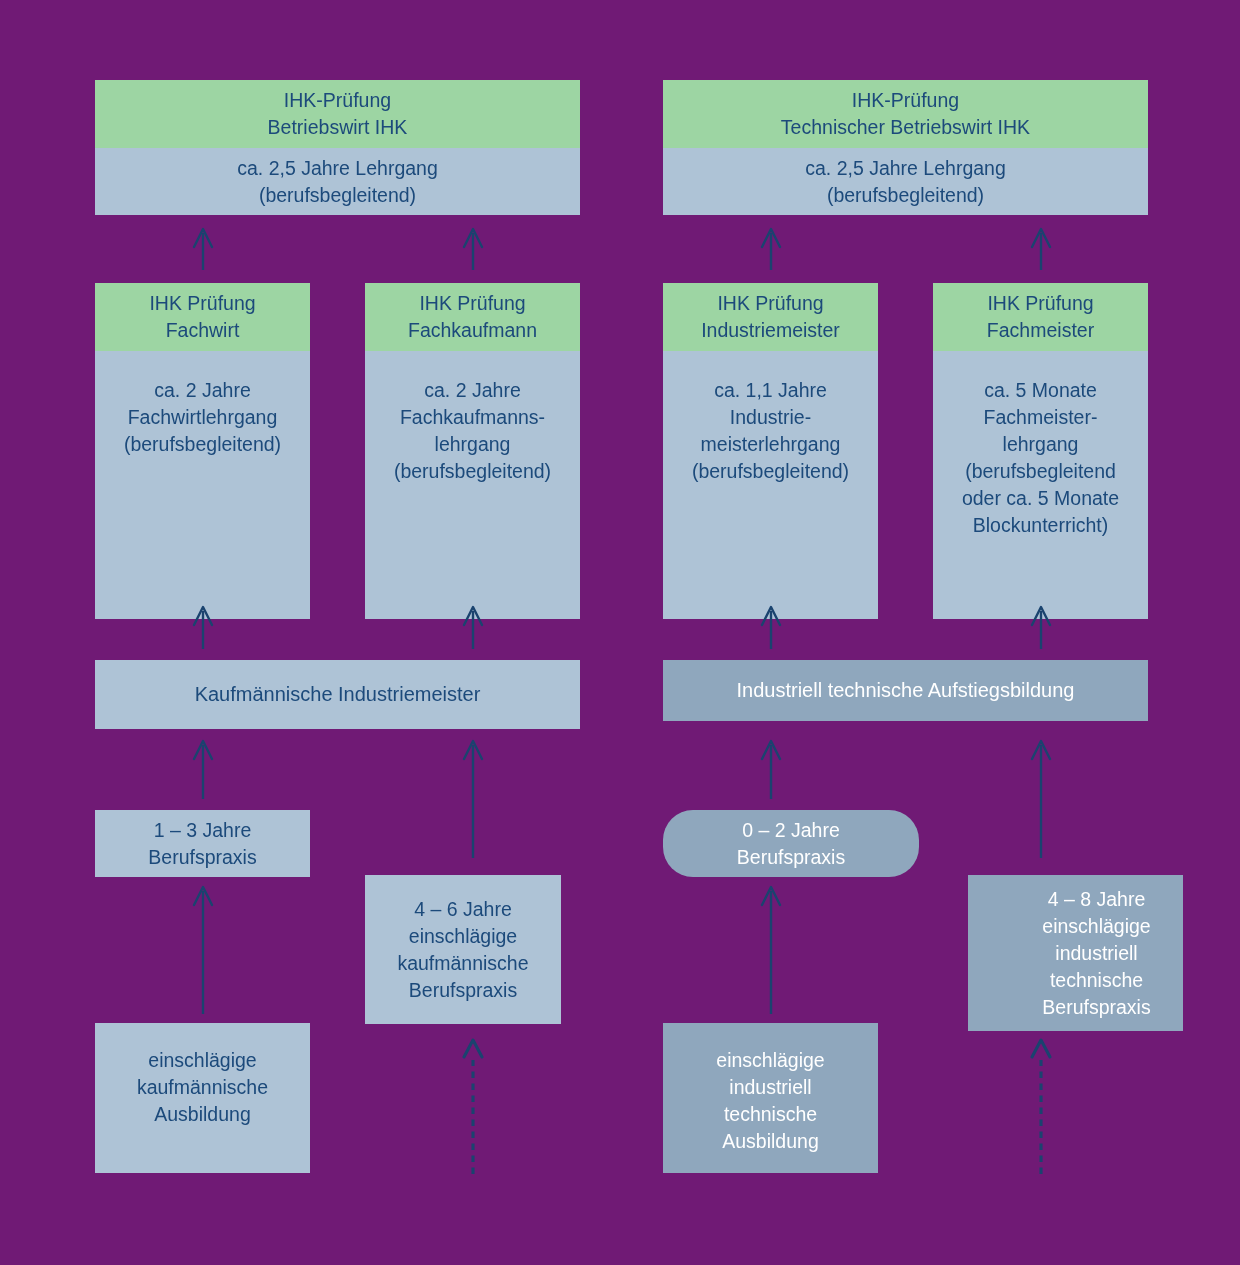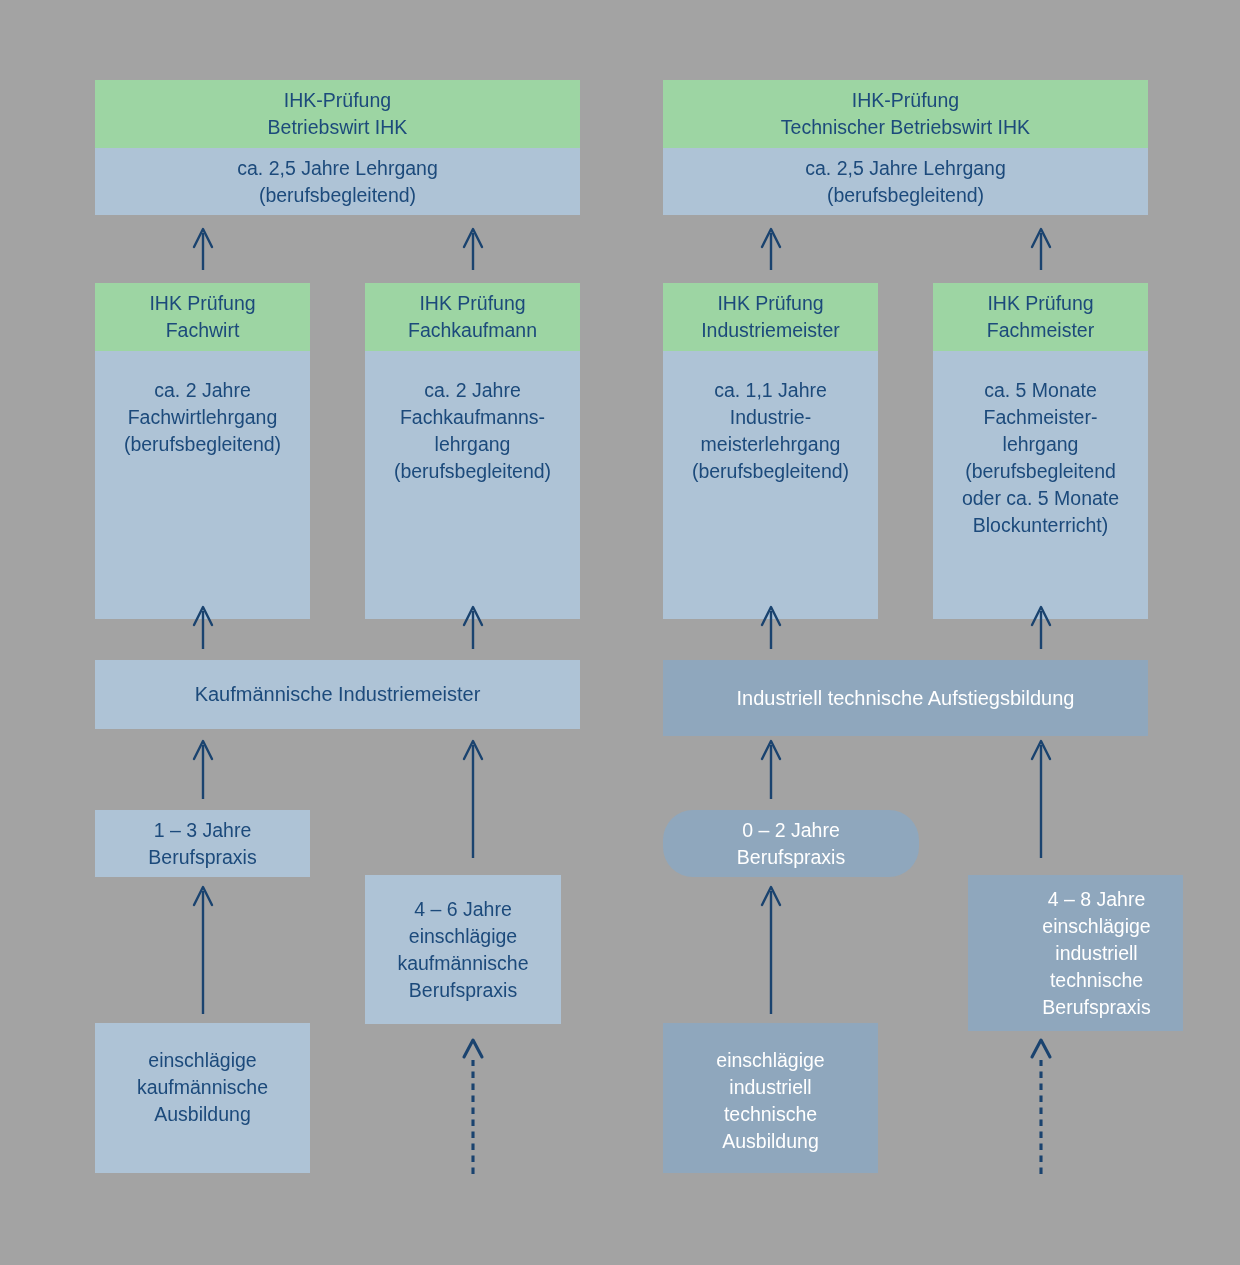--- a/index.html
+++ b/index.html
@@ -1,20 +1,20 @@
 <!DOCTYPE html>
 <html><head>
 <meta charset="utf-8">
 <style>
   html, body { margin: 0; padding: 0; background: #ffffff; }
   .canvas {
     position: relative;
     width: 1240px;
     height: 1265px;
-    background: #a3a3a3;
+    background: #701a75;
     font-family: "Liberation Sans", sans-serif;
     color: #1c4a7b;
     overflow: hidden;
   }
   .abs { position: absolute; box-sizing: border-box; }
   .txt {
     white-space: pre-line;
     text-align: center;
     font-size: 19.5px;
     line-height: 27px;
@@ -96,21 +96,21 @@
     <div class="green txt vcenter" style="height:68px;">IHK Prüfung
 Fachmeister</div>
     <div class="lblue txt topal" style="height:242px;">ca. 5 Monate
 Fachmeister-
 lehrgang
 (berufsbegleitend
 oder ca. 5 Monate
 Blockunterricht)</div>
   </div>
 
-  <div class="abs steel txt bar whitetx vcenter" style="left:663px; top:660px; width:485px; height:76px;">Industriell technische Aufstiegsbildung</div>
+  <div class="abs steel txt bar whitetx vcenter" style="left:663px; top:660px; width:485px; height:61px;">Industriell technische Aufstiegsbildung</div>
 
   <div class="abs steel txt whitetx vcenter" style="left:663px; top:810px; width:256px; height:67px;border-radius:30px;">0 – 2 Jahre
 Berufspraxis</div>
 
   <div class="abs steel txt whitetx vcenter" style="left:968px; top:875px; width:215px; height:156px;padding-left:42px;">4 – 8 Jahre
 einschlägige
 industriell
 technische
 Berufspraxis</div>
 

